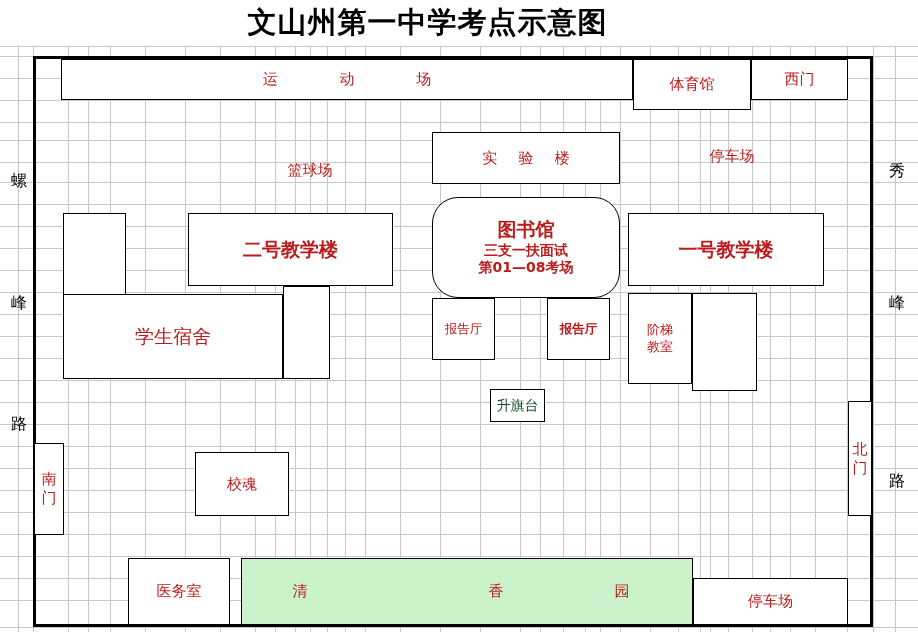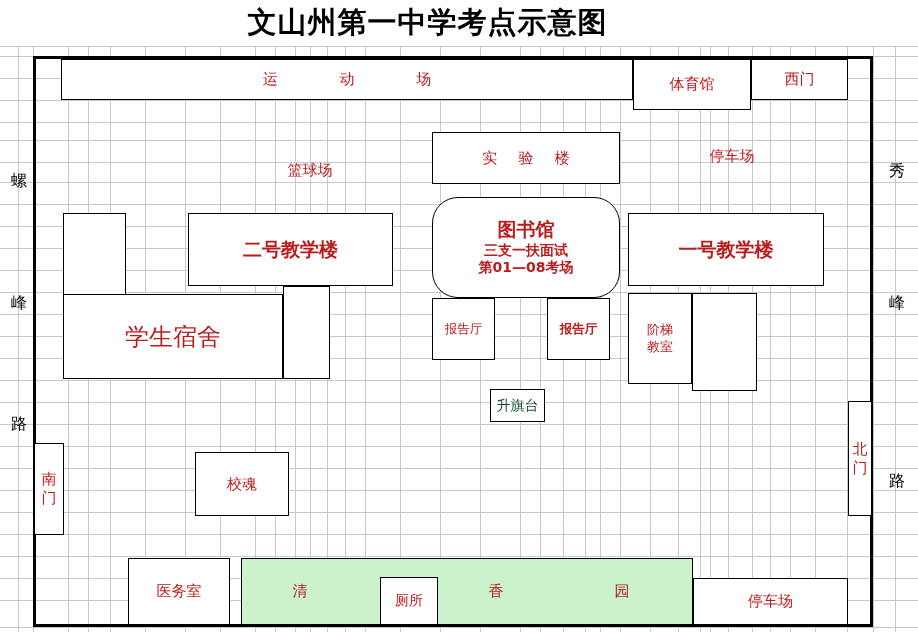--- a/index.html
+++ b/index.html
@@ -178,21 +178,21 @@
   <div class="box big" style="left:628px;top:213px;width:196px;height:73px;">一号教学楼</div>
 
   <div class="box stack sm" style="left:628px;top:293px;width:64px;height:91px;font-size:13px;">
     <div>阶梯</div>
     <div>教室</div>
   </div>
 
   <div class="box" style="left:692px;top:293px;width:65px;height:98px;"></div>
 
   <div class="box" style="left:63px;top:213px;width:63px;height:82px;"></div>
-  <div class="box" style="left:63px;top:294px;width:220px;height:85px;font-size:24px;">学生宿舍</div>
+  <div class="box" style="left:63px;top:294px;width:220px;height:85px;font-size:19px;">学生宿舍</div>
   <div class="box" style="left:283px;top:286px;width:47px;height:93px;"></div>
 
   <div class="box sm red" style="left:490px;top:389px;width:55px;height:33px;font-size:14px;">升旗台</div>
 
   <div class="box" style="left:195px;top:452px;width:94px;height:64px;">校魂</div>
 
   <div class="box stack" style="left:34px;top:443px;width:30px;height:92px;font-size:15px;">
     <div>南</div>
     <div>门</div>
   </div>
@@ -202,17 +202,16 @@
     <div>门</div>
   </div>
 
   <div class="box" style="left:128px;top:558px;width:102px;height:67px;">医务室</div>
 
   <div class="box green" style="left:241px;top:558px;width:452px;height:67px;"></div>
   <div class="box noborder" style="left:282px;top:578px;width:36px;height:26px;background:transparent;">清</div>
   <div class="box noborder" style="left:478px;top:578px;width:36px;height:26px;background:transparent;">香</div>
   <div class="box noborder" style="left:604px;top:578px;width:36px;height:26px;background:transparent;">园</div>
 
-  <div class="box sm" style="left:380px;top:577px;width:58px;height:48px;font-size:14px;">厕所</div>
 
   <div class="box" style="left:693px;top:578px;width:155px;height:47px;">停车场</div>
 
 </div>
 
 </body></html>

